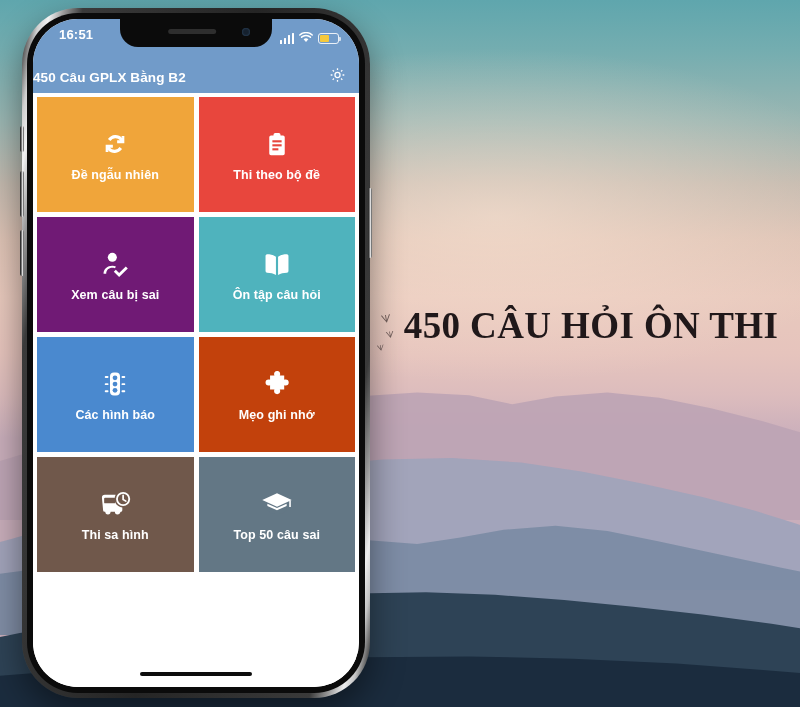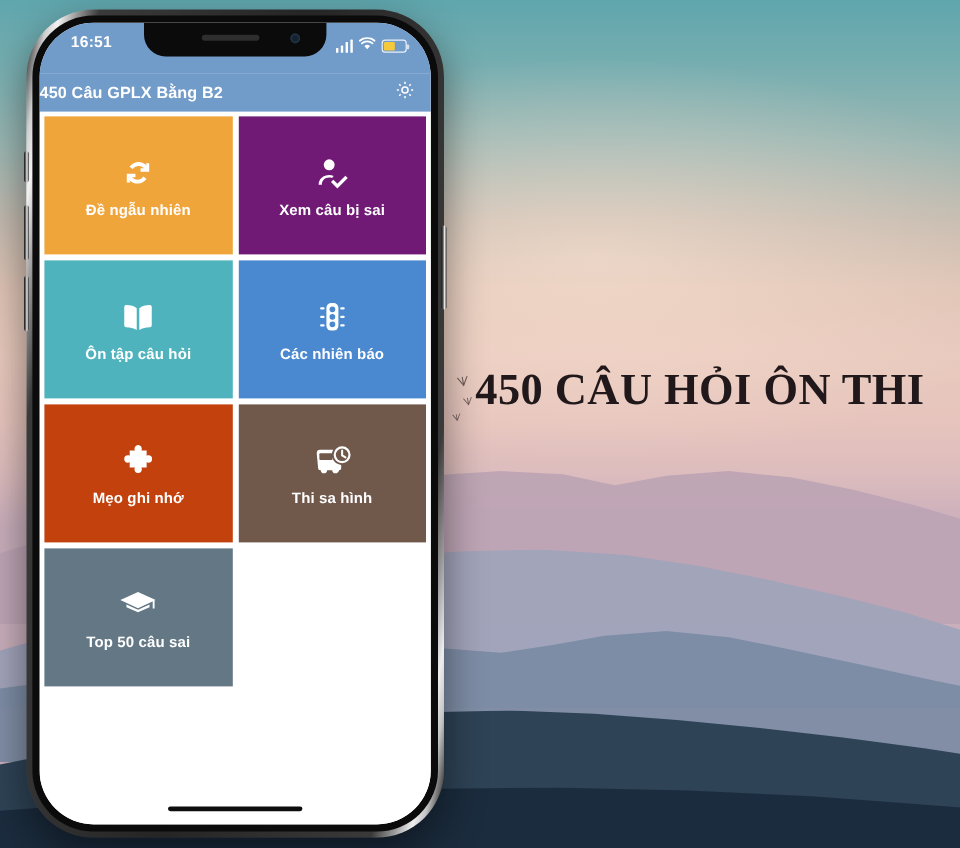--- a/index.html
+++ b/index.html
@@ -98,21 +98,21 @@
     position: absolute;
     left: 396px;
     top: 305px;
     width: 390px;
     font-family: "Liberation Serif", "DejaVu Serif", serif;
     font-weight: bold;
     font-size: 37px;
     line-height: 1.12;
     letter-spacing: 0.4px;
     color: #20181a;
-    text-align: left;
+    text-align: center;
   }
 
   
   .phone {
     position: absolute;
     left: 22px;
     top: 8px;
     width: 348px;
     height: 690px;
   }
@@ -409,20 +409,31 @@
           <div class="tile" style="background:#f0a53a">
             <span class="tile-icon">
               <svg width="32" height="32" viewBox="0 0 24 24" fill="#fff">
                 <path d="M17.6 7.6a7 7 0 0 0-10.9.6l1.9 1.5a4.6 4.6 0 0 1 7.2-.5l-2.2.0 0 2.2 5.4 0 0-5.4-2.2 0z"></path>
                 <path d="M6.4 16.4a7 7 0 0 0 10.9-.6l-1.9-1.5a4.6 4.6 0 0 1-7.2.5l2.2 0 0-2.2-5.4 0 0 5.4 2.2 0z"></path>
               </svg>
             </span>
             <span class="tile-label">Đề ngẫu nhiên</span>
           </div>
 
+          <div class="tile" style="background:#e8463d">
+            <span class="tile-icon">
+              <svg width="30" height="30" viewBox="0 0 24 24" fill="#fff">
+                <path d="M13.4 3.2h-2.8a1.4 1.4 0 0 0-1.4 1.4v.6H7.2A1.4 1.4 0 0 0 5.8 6.6v13A1.4 1.4 0 0 0 7.2 21h9.6a1.4 1.4 0 0 0 1.4-1.4v-13a1.4 1.4 0 0 0-1.4-1.4h-2v-.6a1.4 1.4 0 0 0-1.4-1.4z"></path>
+                <rect x="8.3" y="9" width="7.4" height="1.7" fill="#e8463d"></rect>
+                <rect x="8.3" y="12.2" width="7.4" height="1.7" fill="#e8463d"></rect>
+                <rect x="8.3" y="15.4" width="4.8" height="1.7" fill="#e8463d"></rect>
+              </svg>
+            </span>
+            <span class="tile-label">Thi theo bộ đề</span>
+          </div>
 
           <div class="tile" style="background:#701a75">
             <span class="tile-icon">
               <svg width="32" height="32" viewBox="0 0 24 24" fill="#fff">
                 <circle cx="10" cy="7" r="3.4"></circle>
                 <path d="M3.4 19.4c0-3.6 3-6 6.6-6 1 0 2 .2 2.8.6l-1 1.2c-.6-.2-1.2-.3-1.8-.3-2.6 0-4.6 1.7-4.6 4.5z"></path>
                 <path d="M12.6 16.3l2.5 2.5 5-5 1.5 1.5-6.5 6.5-4-4z"></path>
               </svg>
             </span>
             <span class="tile-label">Xem câu bị sai</span>
@@ -446,21 +457,21 @@
                 <rect x="3.8" y="11.3" width="3" height="1.5" rx="0.7"></rect>
                 <rect x="3.8" y="17" width="3" height="1.5" rx="0.7"></rect>
                 <rect x="17.2" y="5.6" width="3" height="1.5" rx="0.7"></rect>
                 <rect x="17.2" y="11.3" width="3" height="1.5" rx="0.7"></rect>
                 <rect x="17.2" y="17" width="3" height="1.5" rx="0.7"></rect>
                 <circle cx="12" cy="7" r="1.9" fill="#4a89cf"></circle>
                 <circle cx="12" cy="12" r="1.9" fill="#4a89cf"></circle>
                 <circle cx="12" cy="17" r="1.9" fill="#4a89cf"></circle>
               </svg>
             </span>
-            <span class="tile-label">Các nhiên báo</span>
+            <span class="tile-label">Các hình báo</span>
           </div>
 
           <div class="tile" style="background:#c2410c">
             <span class="tile-icon">
               <svg width="32" height="32" viewBox="0 0 24 24" fill="#fff">
                 <path d="M10.2 3.2a2.3 2.3 0 0 1 4.2 1.3c0 .4-.1.8-.3 1.1h3.3v3.3c.3-.2.7-.3 1.1-.3a2.3 2.3 0 0 1 0 4.6c-.4 0-.8-.1-1.1-.3v3.3h-3.3c.2.3.3.7.3 1.1a2.3 2.3 0 0 1-4.6 0c0-.4.1-.8.3-1.1H6.8v-3.3c-.3.2-.7.3-1.1.3a2.3 2.3 0 0 1 0-4.6c.4 0 .8.1 1.1.3V5.6h3.3c-.2-.3-.3-.7-.3-1.1 0-.5.2-1 .4-1.3z"></path>
               </svg>
             </span>
             <span class="tile-label">Mẹo ghi nhớ</span>
           </div>

